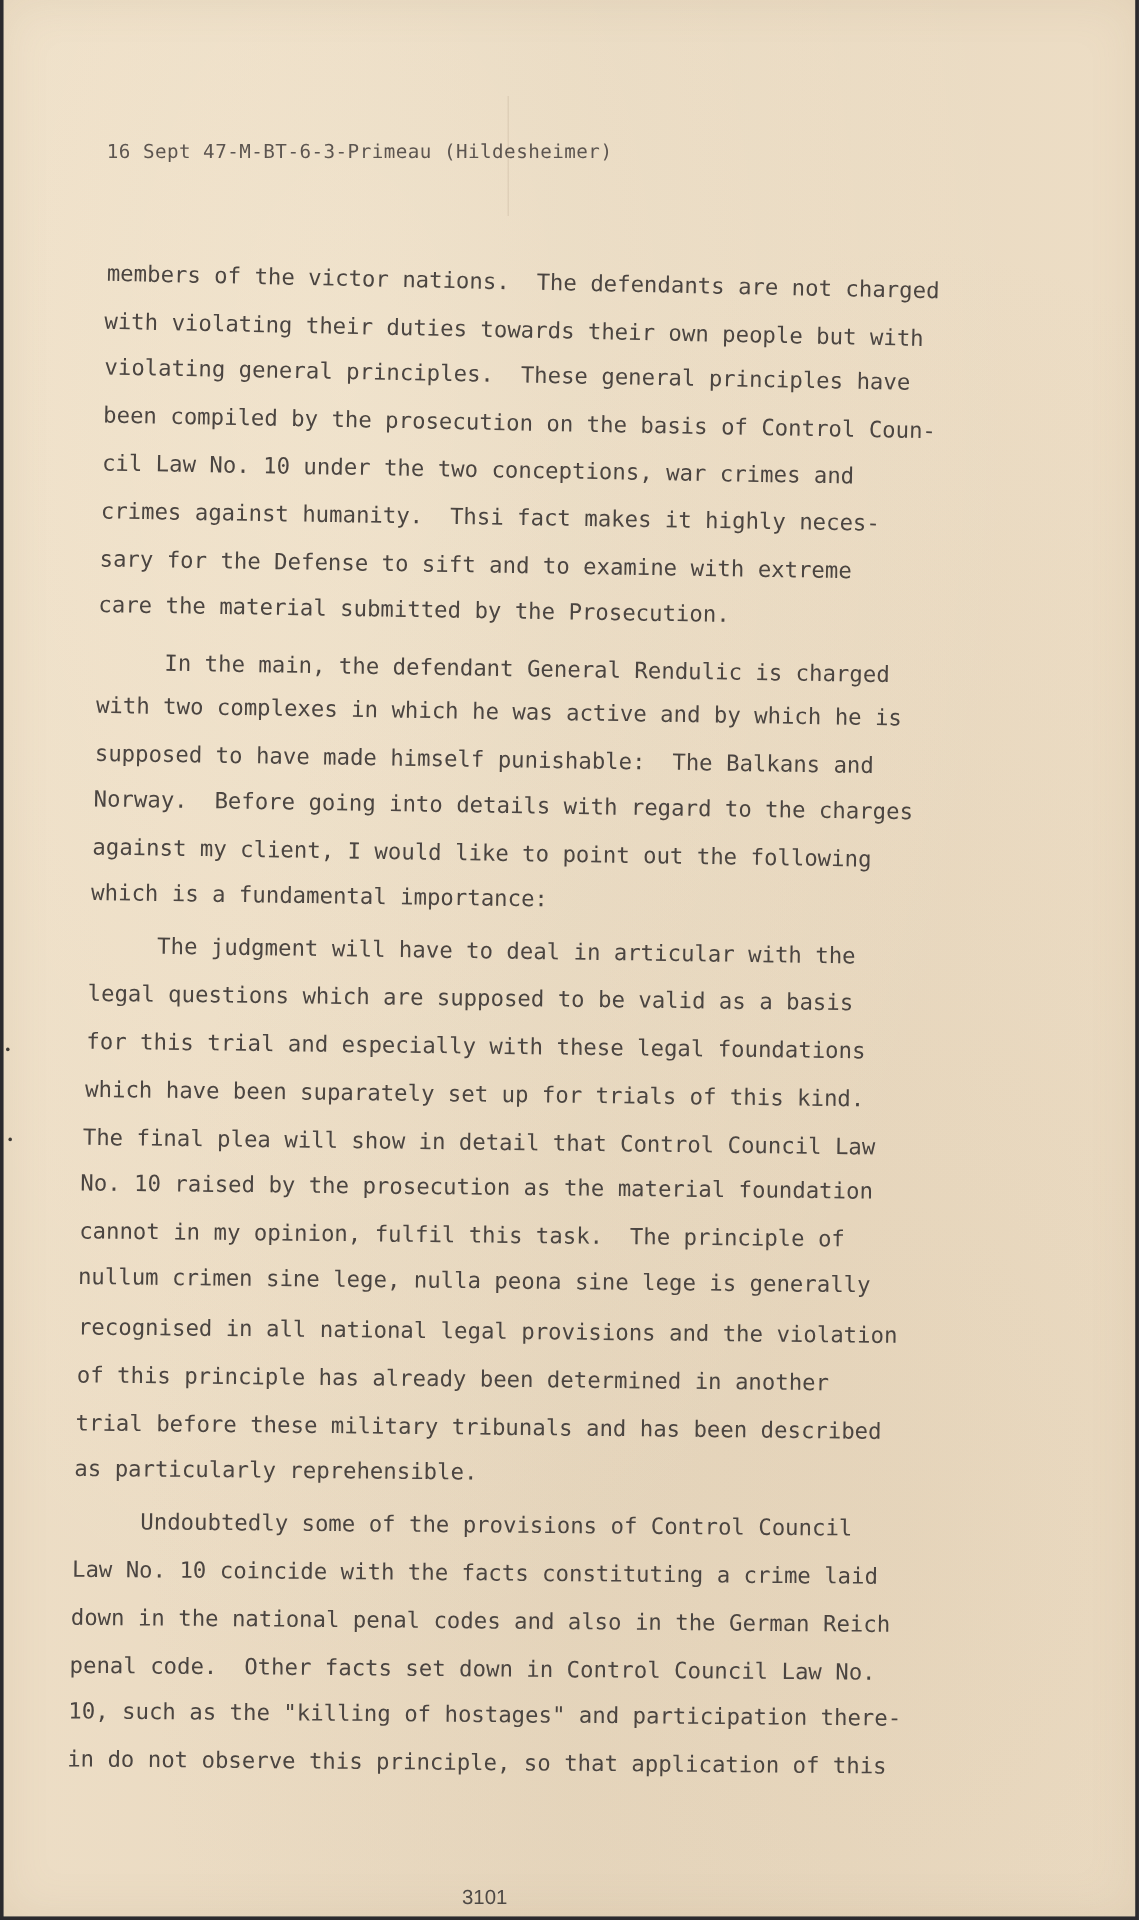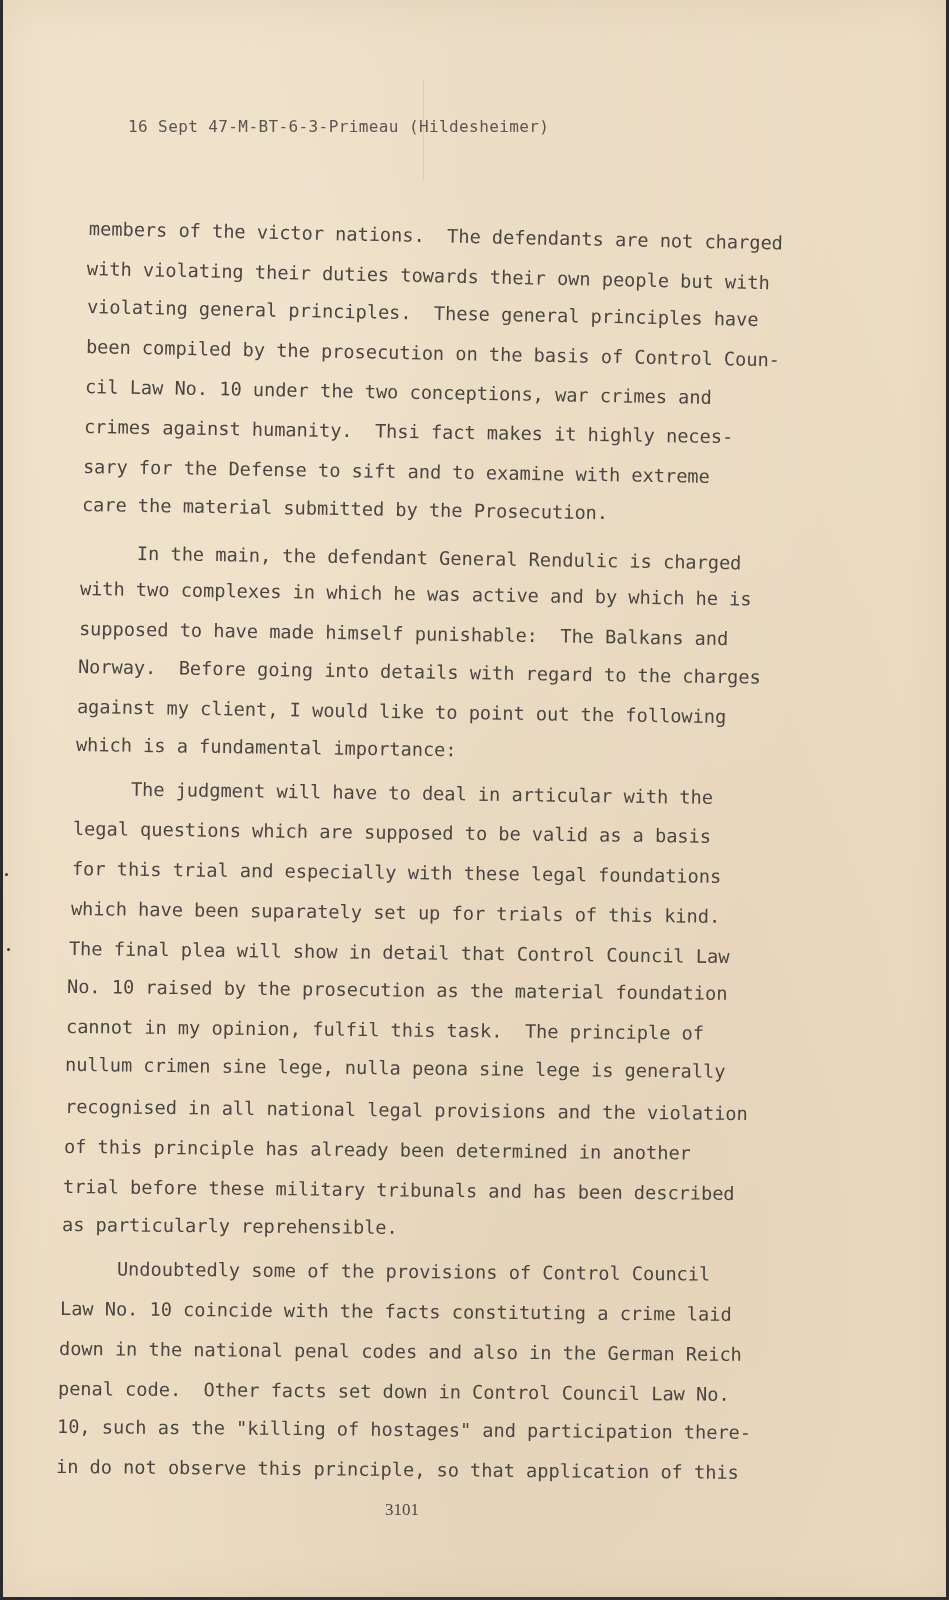--- a/index.html
+++ b/index.html
@@ -42,42 +42,41 @@
     .header .hline {
       font-family: "DejaVu Sans Mono", "Liberation Mono", monospace;
       color: #4e4945;
       font-size: 16px;
       line-height: 18px;
       white-space: pre;
     }
     .header .hline.struck {
       color: #5c5550;
       letter-spacing: 0.4px;
-      margin-left: 39px;
     }
     .body-text {
       position: absolute;
       left: 0;
       top: 0;
       width: 100%;
       height: 100%;
     }
     .line {
       position: absolute;
       font-family: "DejaVu Sans Mono", "Liberation Mono", monospace;
       color: #4b4541;
       font-size: 18.6px;
       white-space: pre;
       transform-origin: left center;
     }
     .page-number {
       position: absolute;
       left: 382px;
-      top: 1500px;
-      font-family: Liberation Serif, serif;
+      top: 1572px;
+      font-family: Liberation Sans, sans-serif;
       font-size: 17px;
       color: #4e4945;
     }
     .mark {
       position: absolute;
       width: 3px;
       height: 3px;
       border-radius: 50%;
       background: #3d3935;
     }

